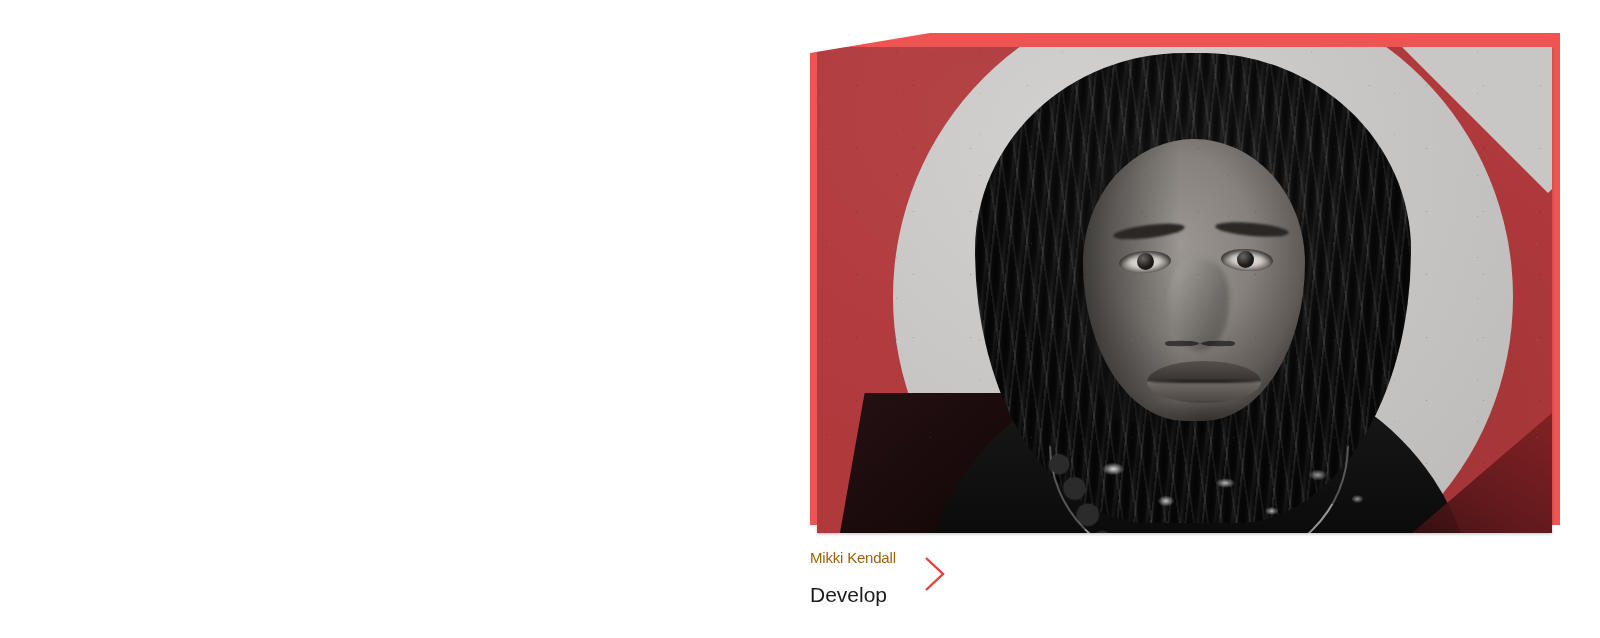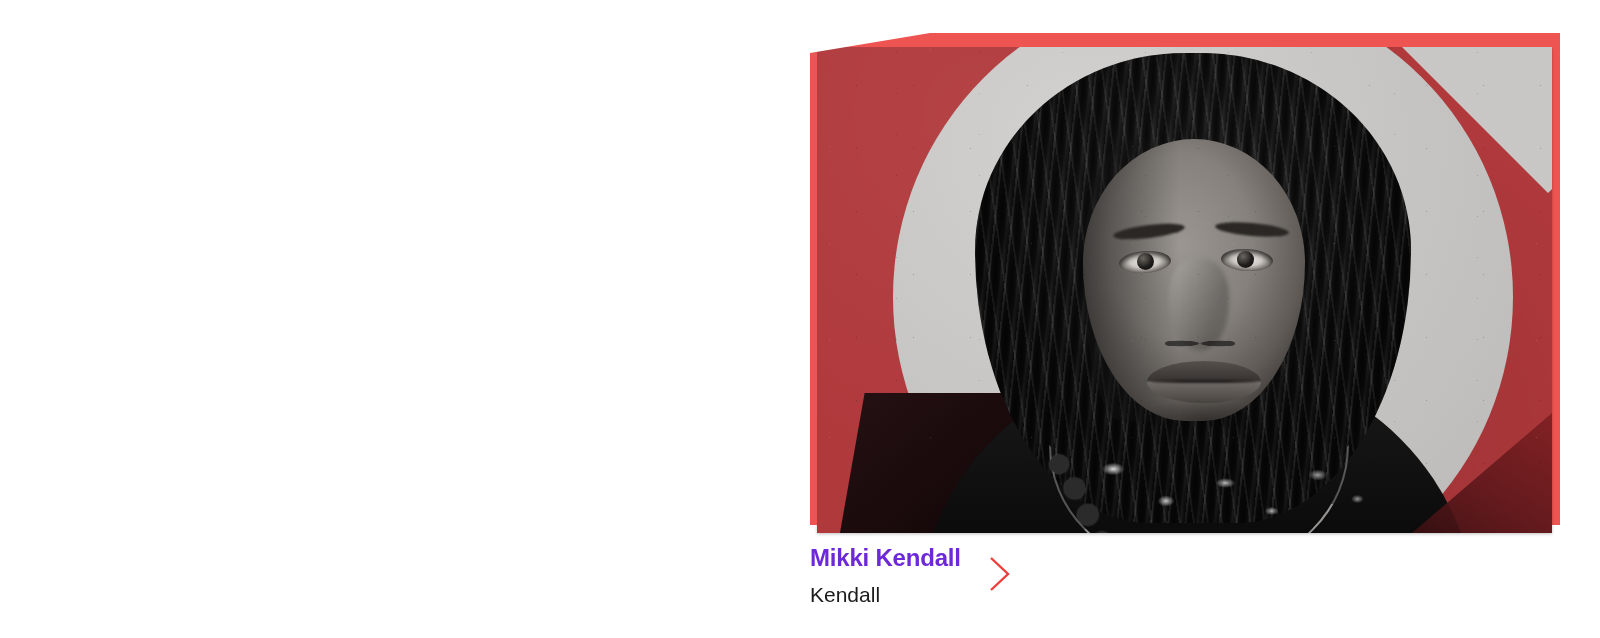--- a/index.html
+++ b/index.html
@@ -379,24 +379,24 @@
     top: 543px;
     width: 420px;
   }
   .caption-row {
     display: flex;
     align-items: flex-start;
   }
   .caption-text { }
   .person-name {
     font-family: "Liberation Sans", sans-serif;
-    font-weight: 700;
-    font-size: 24px;
+    font-weight: 400;
+    font-size: 15px;
     line-height: 30px;
-    color: #6d28d9;
+    color: #a16207;
     letter-spacing: -0.2px;
   }
   .person-role {
     margin-top: 9px;
     font-family: "Liberation Sans", sans-serif;
     font-weight: 400;
     font-size: 21px;
     line-height: 26px;
     color: #1b1b1b;
   }
@@ -455,21 +455,21 @@
 
     <div class="plate-left-band"></div>
     <div class="plate-top-band"></div>
     <div class="plate-diag-top"></div>
   </div>
 
   <div class="caption">
     <div class="caption-row">
       <div class="caption-text">
         <div class="person-name">Mikki Kendall</div>
-        <div class="person-role">Kendall</div>
+        <div class="person-role">Develop</div>
       </div>
       <div class="chevron">
         <svg width="26" height="40" viewBox="0 0 26 40" aria-hidden="true">
           <polyline points="4,4 21,20 4,36" fill="none" stroke="#ee3d3a" stroke-width="2.4" stroke-linecap="butt" stroke-linejoin="miter"></polyline>
         </svg>
       </div>
     </div>
   </div>
 
 </div>

